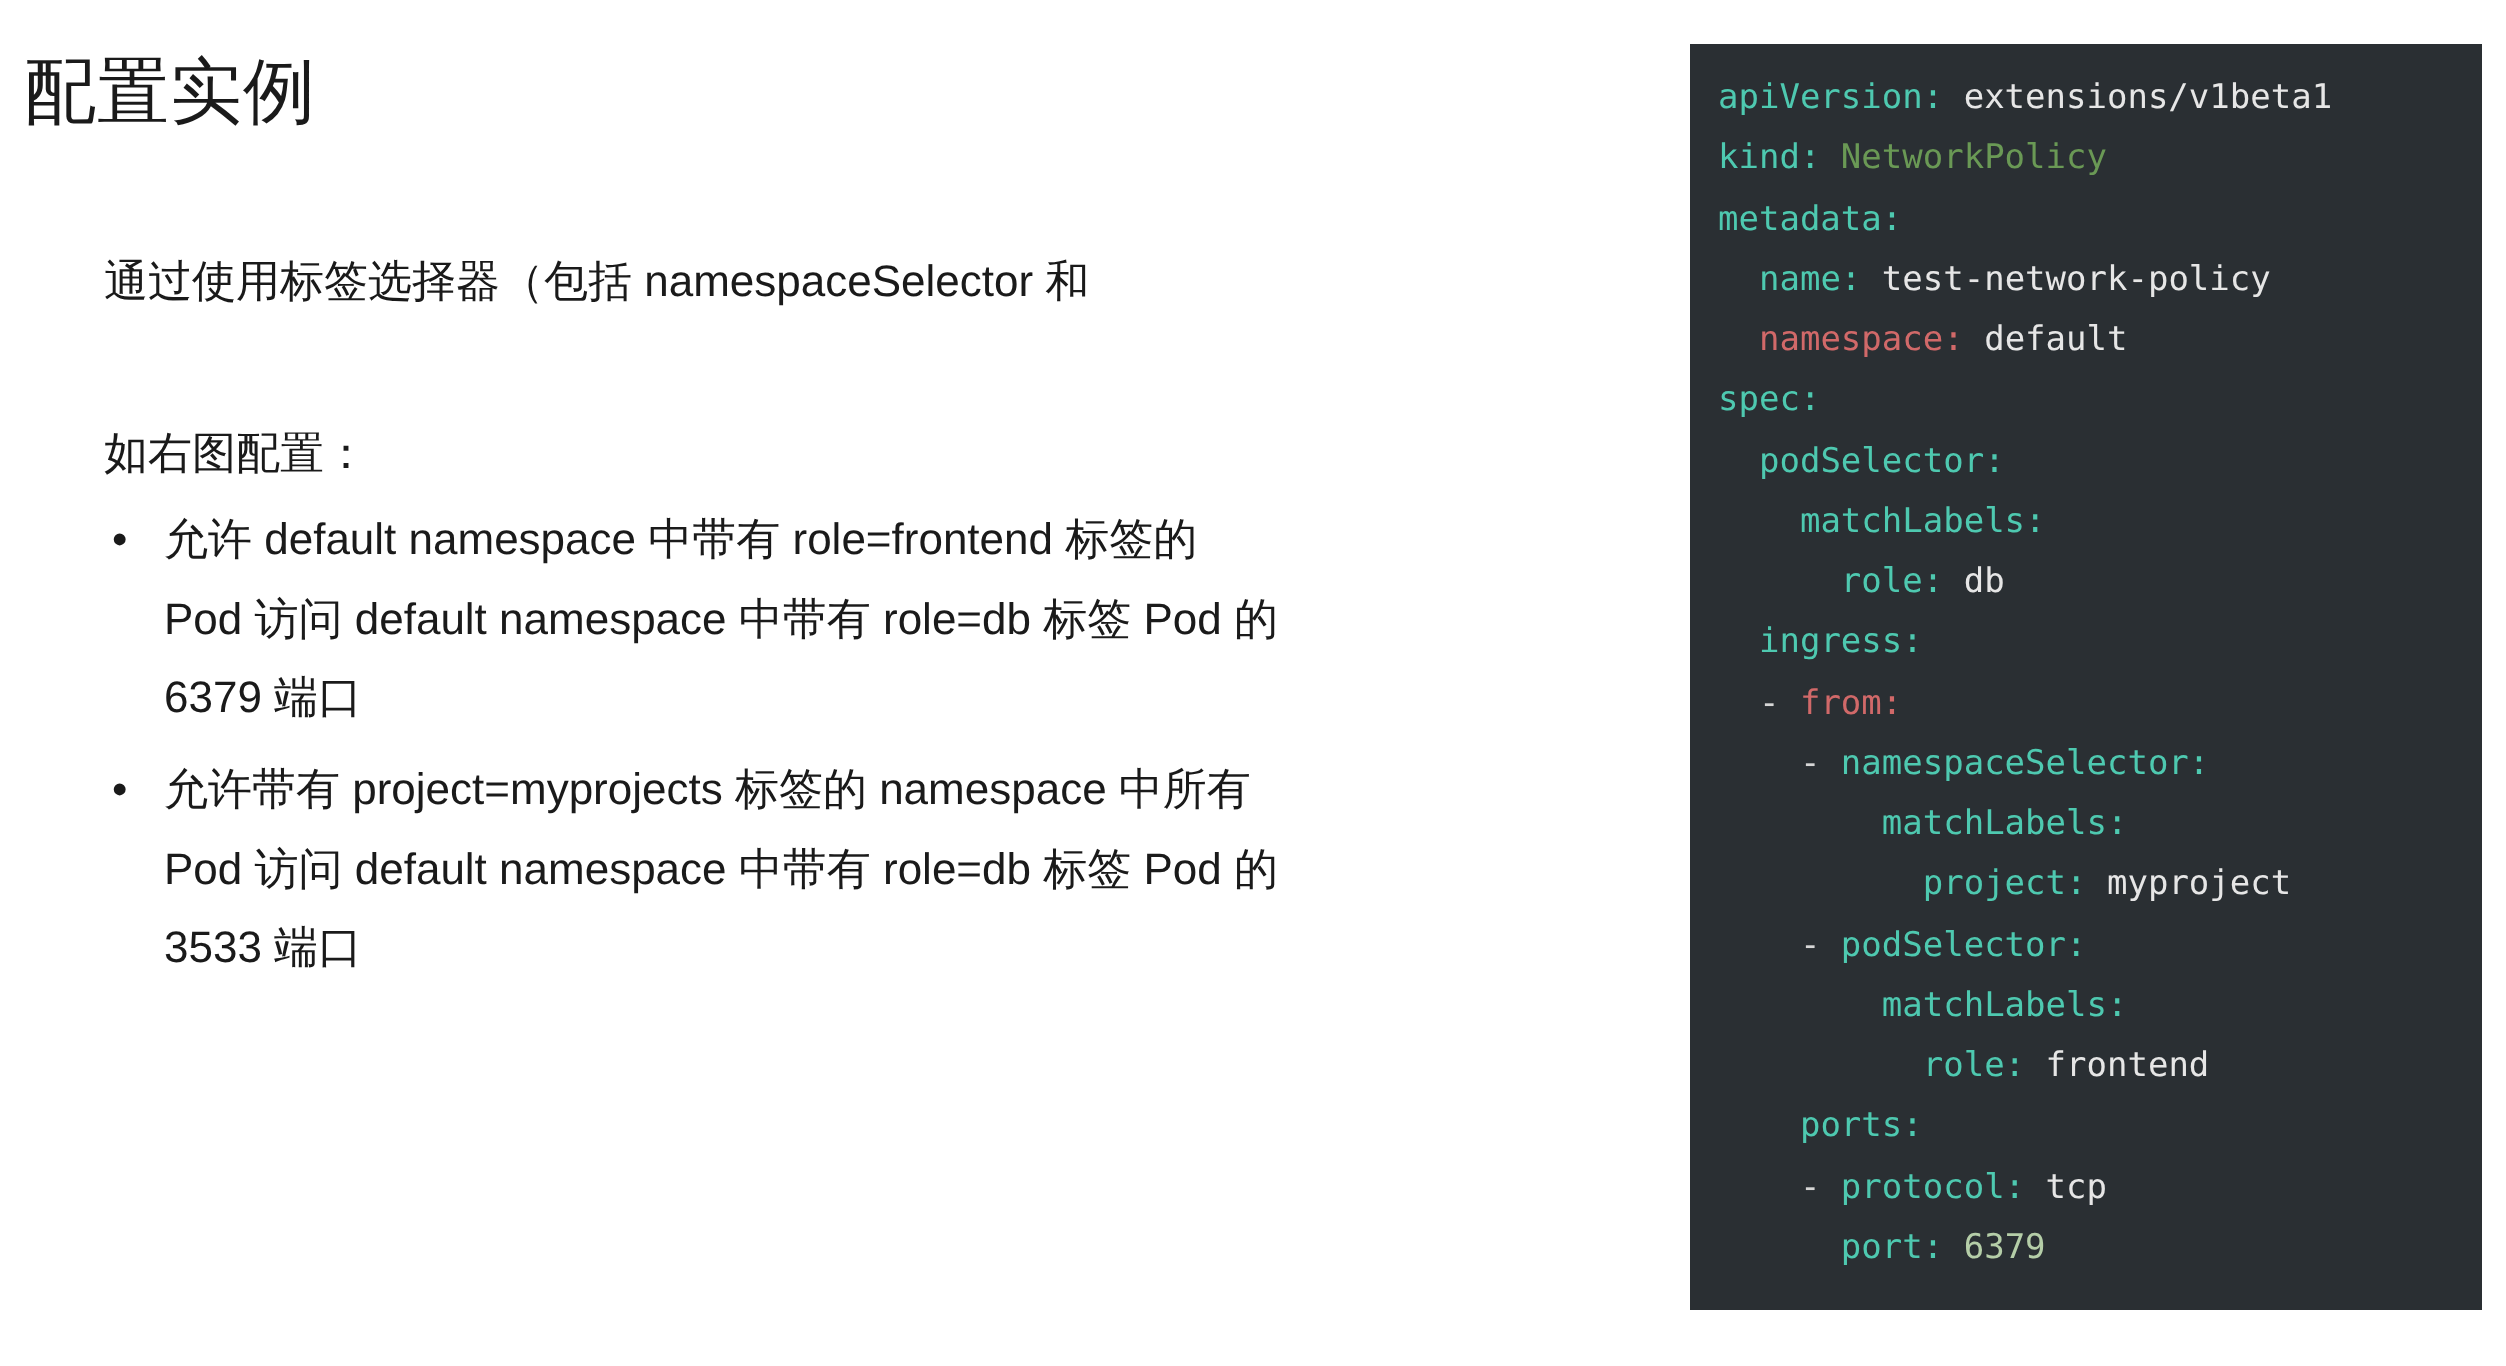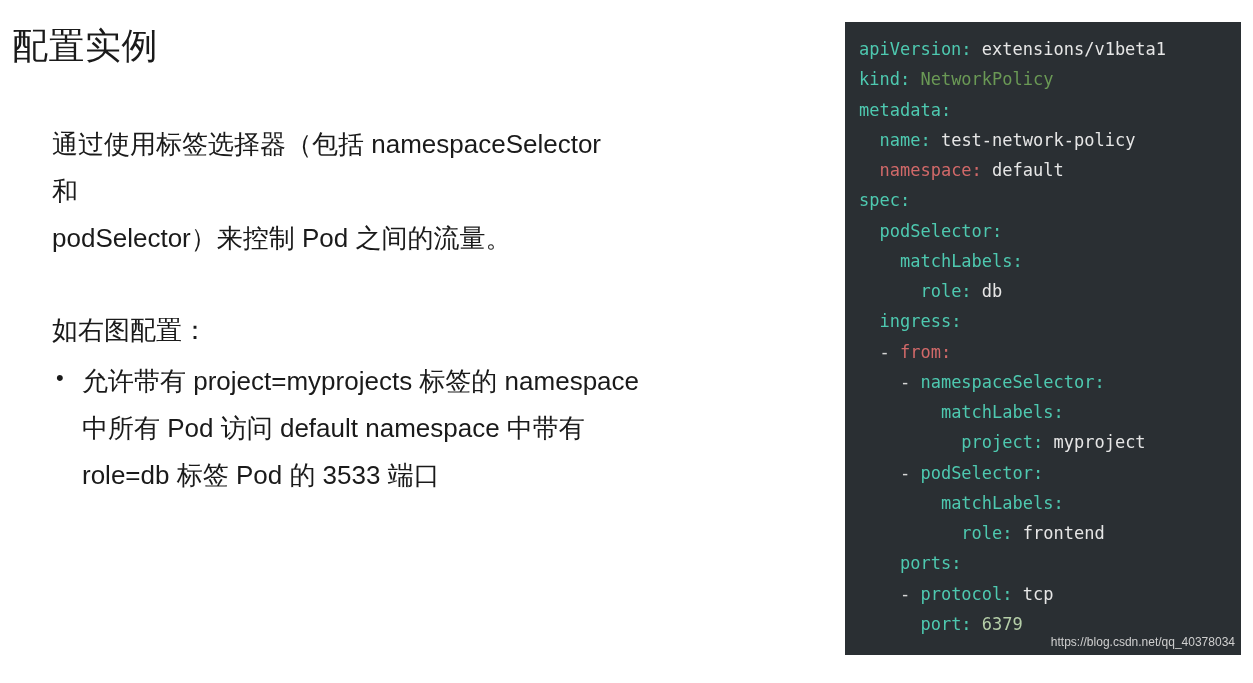--- a/index.html
+++ b/index.html
@@ -23,21 +23,21 @@
       padding-top: 4px;
       margin-left: 44px;
     }
     .title {
       font-size: 36px;
       font-weight: 400;
       margin-bottom: 50px;
       letter-spacing: 0.5px;
     }
     .intro, .subheading, .bullets li {
-      font-size: 26px;
+      font-size: 22px;
       line-height: 1.8;
       font-weight: 300;
     }
     .intro {
       margin-left: 40px;
       margin-bottom: 46px;
       max-width: 580px;
     }
     .subheading {
       margin-left: 40px;
@@ -87,26 +87,26 @@
     }
   </style>
 </head>
 <body>
 
 <div class="left">
   <h1 class="title">配置实例</h1>
 
   <p class="intro">
     <span>通过使用标签选择器（包括 namespaceSelector 和</span><br>
-    <span>podSelector）来控制 Pod 之间的流量。</span>
   </p>
 
   <p class="subheading">如右图配置：</p>
 
   <ul class="bullets">
+    <li>允许 default namespace 中带有 role=frontend 标签的 Pod 访问 default namespace 中带有 role=db 标签 Pod 的 6379 端口</li>
     <li>允许带有 project=myprojects 标签的 namespace 中所有 Pod 访问 default namespace 中带有 role=db 标签 Pod 的 3533 端口</li>
   </ul>
 </div>
 
 <div class="right">
   <div class="code-pane">
 <pre><span class="k-key">apiVersion:</span><span class="k-val"> extensions/v1beta1</span>
 <span class="k-key">kind:</span><span class="k-green"> NetworkPolicy</span>
 <span class="k-key">metadata:</span>
 <span>  </span><span class="k-key">name:</span><span class="k-val"> test-network-policy</span>
@@ -119,15 +119,14 @@
 <span>  - </span><span class="k-red">from:</span>
 <span>    - </span><span class="k-key">namespaceSelector:</span>
 <span>        </span><span class="k-key">matchLabels:</span>
 <span>          </span><span class="k-key">project:</span><span class="k-val"> myproject</span>
 <span>    - </span><span class="k-key">podSelector:</span>
 <span>        </span><span class="k-key">matchLabels:</span>
 <span>          </span><span class="k-key">role:</span><span class="k-val"> frontend</span>
 <span>    </span><span class="k-key">ports:</span>
 <span>    - </span><span class="k-key">protocol:</span><span class="k-val"> tcp</span>
 <span>      </span><span class="k-key">port:</span><span class="k-num"> 6379</span></pre>
-    <div class="credit">https://blog.csdn.net/qq_40378034</div>
   </div>
 </div>
 
 </body></html>

